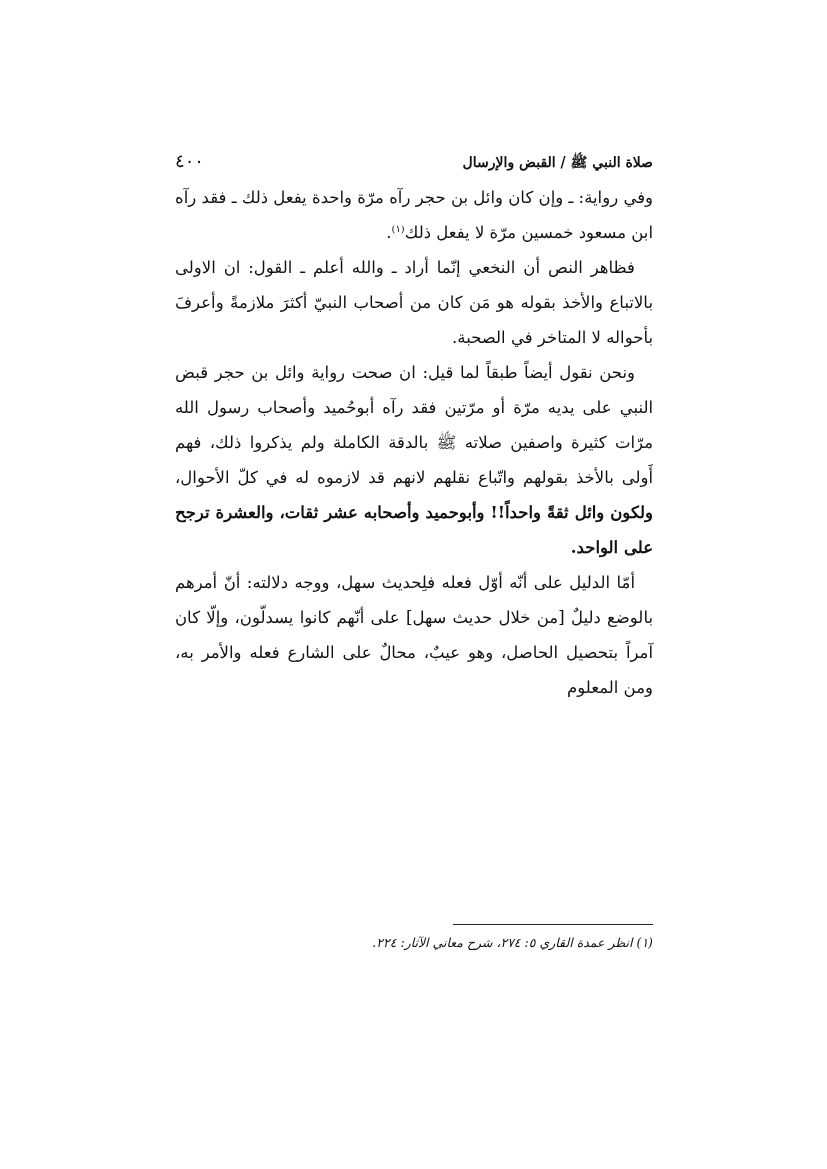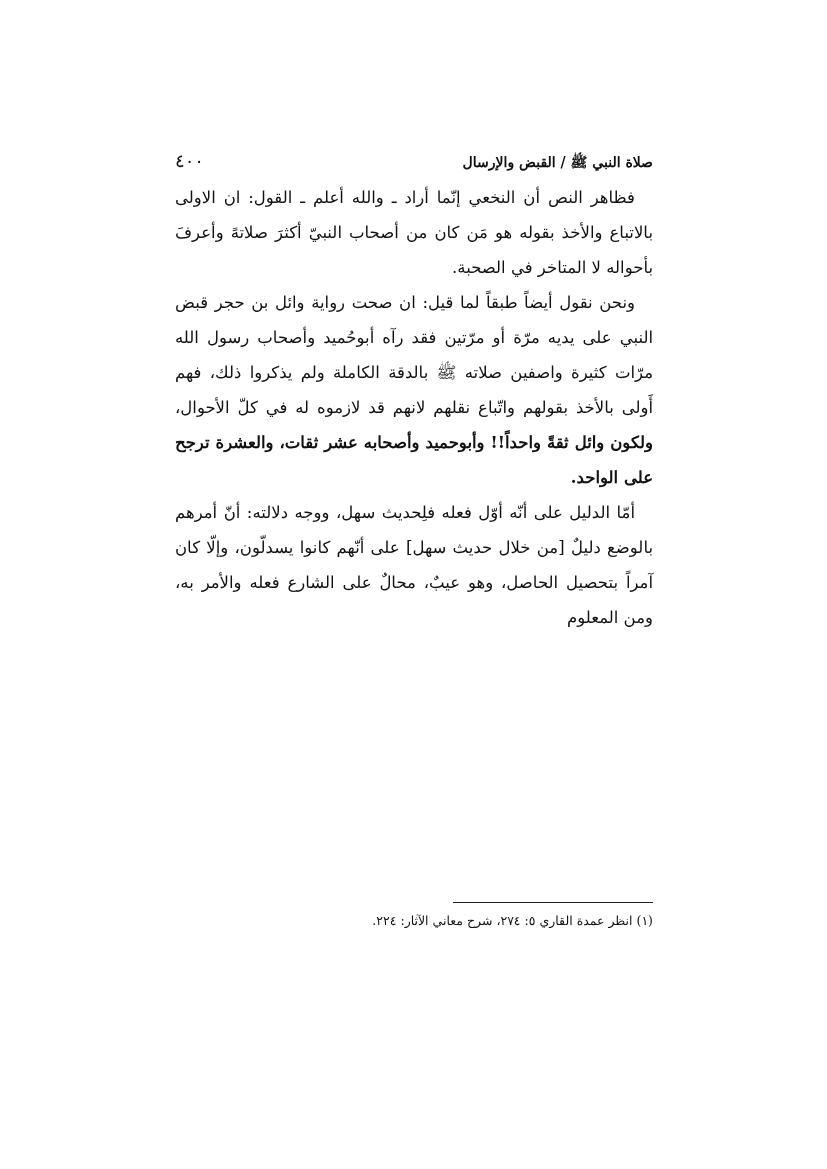--- a/index.html
+++ b/index.html
@@ -51,23 +51,24 @@
     .bold {
       font-weight: bold;
     }
     sup {
       font-size: 10px;
       line-height: 0;
     }
     .footnote-area {
       position: absolute;
       left: 175px;
-      top: 902px;
+      top: 924px;
       width: 478px;
       direction: rtl;
+      font-style: italic;
     }
     .footnote-rule {
       width: 200px;
       height: 0;
       border-top: 1px solid #222222;
       margin: 0 0 8px 0;
     }
     .footnote {
       font-size: 12.5px;
       line-height: 20px;
@@ -76,21 +77,22 @@
 </head>
 <body>
 
 <div class="page">
   <div class="running-head">
     <span class="running-title">صلاة النبي ﷺ / القبض والإرسال</span>
     <span class="page-number">٤٠٠</span>
   </div>
 
   <div class="body-text">
-    <p class="para indent">فظاهر النص أن النخعي إنّما أراد ـ والله أعلم ـ القول: ان الاولى بالاتباع والأخذ بقوله هو مَن كان من أصحاب النبيّ أكثرَ صلاتهً وأعرفَ بأحواله لا المتاخر في الصحبة.</p>
+    <p class="para"><span>وفي رواية: ـ وإن كان وائل بن حجر رآه مرّة واحدة يفعل ذلك ـ فقد رآه ابن مسعود خمسين مرّة لا يفعل ذلك</span><sup>(١)</sup><span>.</span></p>
+    <p class="para indent">فظاهر النص أن النخعي إنّما أراد ـ والله أعلم ـ القول: ان الاولى بالاتباع والأخذ بقوله هو مَن كان من أصحاب النبيّ أكثرَ ملازمةً وأعرفَ بأحواله لا المتاخر في الصحبة.</p>
     <p class="para indent"><span>ونحن نقول أيضاً طبقاً لما قيل: ان صحت رواية وائل بن حجر قبض النبي على يديه مرّة أو مرّتين فقد رآه أبوحُميد وأصحاب رسول الله مرّات كثيرة واصفين صلاته ﷺ بالدقة الكاملة ولم يذكروا ذلك، فهم أَولى بالأخذ بقولهم واتّباع نقلهم لانهم قد لازموه له في كلّ الأحوال، </span><span class="bold">ولكون وائل ثقةً واحداً!! وأبوحميد وأصحابه عشر ثقات، والعشرة ترجح على الواحد.</span></p>
     <p class="para indent">أمّا الدليل على أنّه أوّل فعله فلِحديث سهل، ووجه دلالته: أنّ أمرهم بالوضع دليلٌ [من خلال حديث سهل] على أنّهم كانوا يسدلّون، وإلّا كان آمراً بتحصيل الحاصل، وهو عيبٌ، محالٌ على الشارع فعله والأمر به، ومن المعلوم</p>
   </div>
 </div>
 
 <div class="footnote-area">
   <div class="footnote-rule"></div>
   <div class="footnote">(١) انظر عمدة القاري ٥: ٢٧٤، شرح معاني الآثار: ٢٢٤.</div>
 </div>
 

